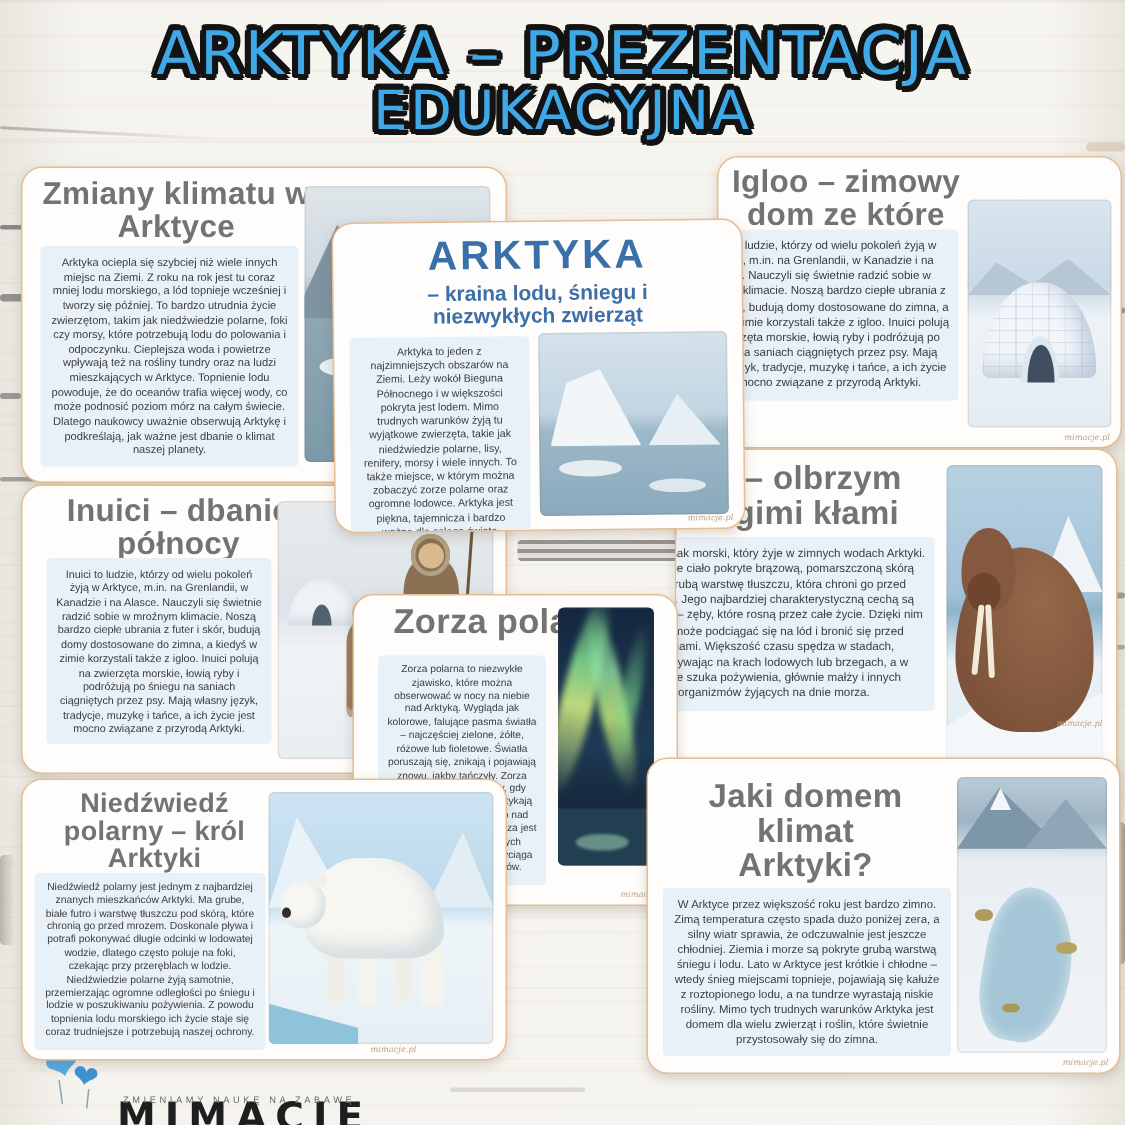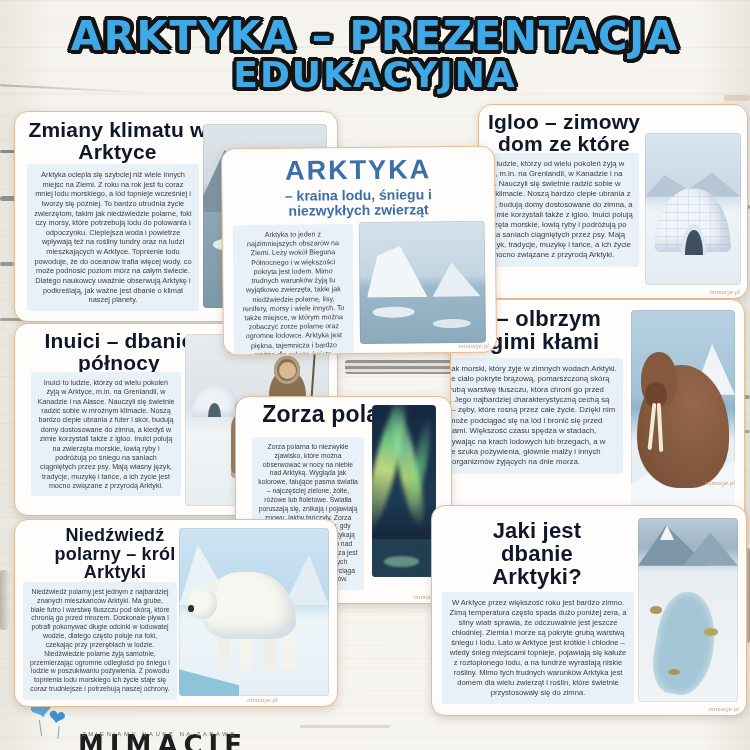--- a/index.html
+++ b/index.html
@@ -7,30 +7,30 @@
     position:relative;width:750px;height:750px;overflow:hidden;
     font-family:"Liberation Sans",sans-serif;
     background:
       repeating-linear-gradient(180deg, rgba(125,110,90,.055) 0 1px, transparent 1px 47px),
       repeating-linear-gradient(180deg, rgba(160,145,120,.035) 0 2px, transparent 2px 23px),
       linear-gradient(90deg,#e9e6df 0%,#f5f3ee 7%,#f7f5f0 93%,#e9e6df 100%);
   }
   .streak{position:absolute;border-radius:3px;}
   
   .main-title{position:absolute;top:16px;left:0;right:0;text-align:center;line-height:1.02;
-    font-family:"DejaVu Sans",sans-serif;font-weight:bold;color:#3fa9e8;letter-spacing:2px;
+    font-family:"DejaVu Sans",sans-serif;font-weight:normal;color:#3fa9e8;letter-spacing:2px;
     text-shadow:-3px -3px 0 #131313,3px -3px 0 #131313,-3px 3px 0 #131313,3px 3px 0 #131313,
       -4px 0 0 #131313,4px 0 0 #131313,0 -4px 0 #131313,0 4px 0 #131313,
       -2px -4px 0 #131313,2px 4px 0 #131313,4px -2px 0 #131313,-4px 2px 0 #131313;}
   .main-title .t1{font-size:40px;display:block;}
   .main-title .t2{font-size:36px;display:block;}
   
   .card{position:absolute;background:#fffdfb;border:1.5px solid #e6bd92;border-radius:14px;
     box-shadow:0 3px 8px rgba(100,80,55,.22);overflow:hidden;}
-  .ctitle{position:absolute;text-align:center;font-weight:bold;color:#0f172a;line-height:1.04;letter-spacing:.2px;}
+  .ctitle{position:absolute;text-align:center;font-weight:bold;color:#737373;line-height:1.04;letter-spacing:.2px;}
   .textbox{position:absolute;background:#e9f1f8;border-radius:3px;text-align:center;color:#3c3c3c;padding:6px;}
   .wm{position:absolute;font:italic 5.5px "DejaVu Serif",serif;color:#bd9f80;}
   .scene{position:absolute;border-radius:4px;overflow:hidden;box-shadow:inset 0 0 0 1px rgba(120,90,60,.12);}
   .scene div{position:absolute;}
   
   #card-climate-change{left:14px;top:111px;width:322px;height:209px;z-index:2;}
   #card-climate-change .ctitle{left:10px;top:7px;width:185px;font-size:21px;}
   #card-climate-change .textbox{left:12px;top:52px;width:160px;font-size:7.4px;line-height:1.3;}
   #card-climate-change .scene{left:188px;top:12px;width:124px;height:184px;}
   #card-arktyka{left:222px;top:147px;width:272px;height:205px;z-index:5;transform:rotate(-.6deg);}
@@ -52,21 +52,21 @@
   #card-walrus .clipwrap{position:absolute;left:-42px;top:0;width:335px;height:247px;}
   #card-walrus .ctitle{left:20px;top:8px;width:180px;font-size:22px;}
   #card-walrus .textbox{left:0;top:58px;width:202px;font-size:7.8px;line-height:1.33;}
   #card-walrus .scene{left:222px;top:10px;width:104px;height:212px;}
   #card-walrus .wm{left:286px;top:180px;width:40px;text-align:right;}
   #card-aurora{left:235px;top:396px;width:215px;height:206px;z-index:3;}
   #card-aurora .ctitle{left:8px;top:6px;width:190px;font-size:23px;}
   #card-aurora .textbox{left:16px;top:40px;width:100px;font-size:6.8px;line-height:1.3;}
   #card-aurora .scene{left:136px;top:8px;width:64px;height:172px;}
   #card-polar-bear{left:14px;top:519px;width:322px;height:186px;z-index:4;}
-  #card-polar-bear .ctitle{left:20px;top:6px;width:160px;font-size:18px;}
+  #card-polar-bear .ctitle{left:8px;top:6px;width:160px;font-size:18px;}
   #card-polar-bear .textbox{left:8px;top:62px;width:142px;font-size:6.9px;line-height:1.28;}
   #card-polar-bear .scene{left:164px;top:8px;width:150px;height:168px;}
   #card-polar-bear .wm{left:232px;bottom:3px;}
   #card-climate{left:431px;top:505px;width:314px;height:209px;z-index:4;}
   #card-climate .ctitle{left:30px;top:14px;width:150px;font-size:22px;}
   #card-climate .textbox{left:10px;top:86px;width:180px;font-size:7.6px;line-height:1.32;}
   #card-climate .scene{left:206px;top:12px;width:100px;height:184px;}
   .br-wm{right:7px;bottom:3px;}
   
   .sc-sea{background:linear-gradient(180deg,#dfe6ea 0%,#cfd9e0 32%,#8fa7b4 46%,#7d99a8 100%);}
@@ -272,21 +272,21 @@
       <div class="l4"></div>
       <div class="body"></div>
       <div class="head"></div>
       <div class="ear"></div>
       <div class="nose"></div>
     </div>
     <div class="wm">mimacje.pl</div>
   </div>
 
   <div class="card" id="card-climate">
-    <div class="ctitle">Jaki jest dbanie Arktyki?</div>
+    <div class="ctitle">Jaki domem klimat Arktyki?</div>
     <div class="textbox">W Arktyce przez większość roku jest bardzo zimno. Zimą temperatura często spada dużo poniżej zera, a silny wiatr sprawia, że odczuwalnie jest jeszcze chłodniej. Ziemia i morze są pokryte grubą warstwą śniegu i lodu. Lato w Arktyce jest krótkie i chłodne – wtedy śnieg miejscami topnieje, pojawiają się kałuże z roztopionego lodu, a na tundrze wyrastają niskie rośliny. Mimo tych trudnych warunków Arktyka jest domem dla wielu zwierząt i roślin, które świetnie przystosowały się do zimna.</div>
     <div class="scene sc-cl">
       <div class="m1"></div>
       <div class="m2"></div>
       <div class="cap"></div>
       <div class="river"></div>
       <div class="g1"></div>
       <div class="g2"></div>
       <div class="g3"></div>
     </div>

